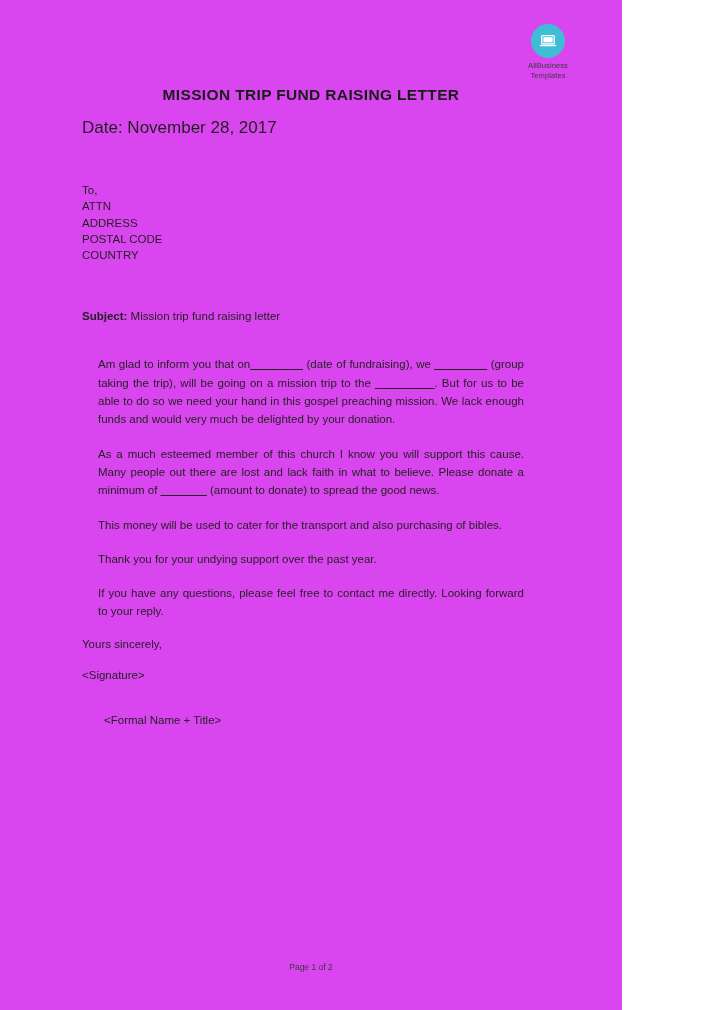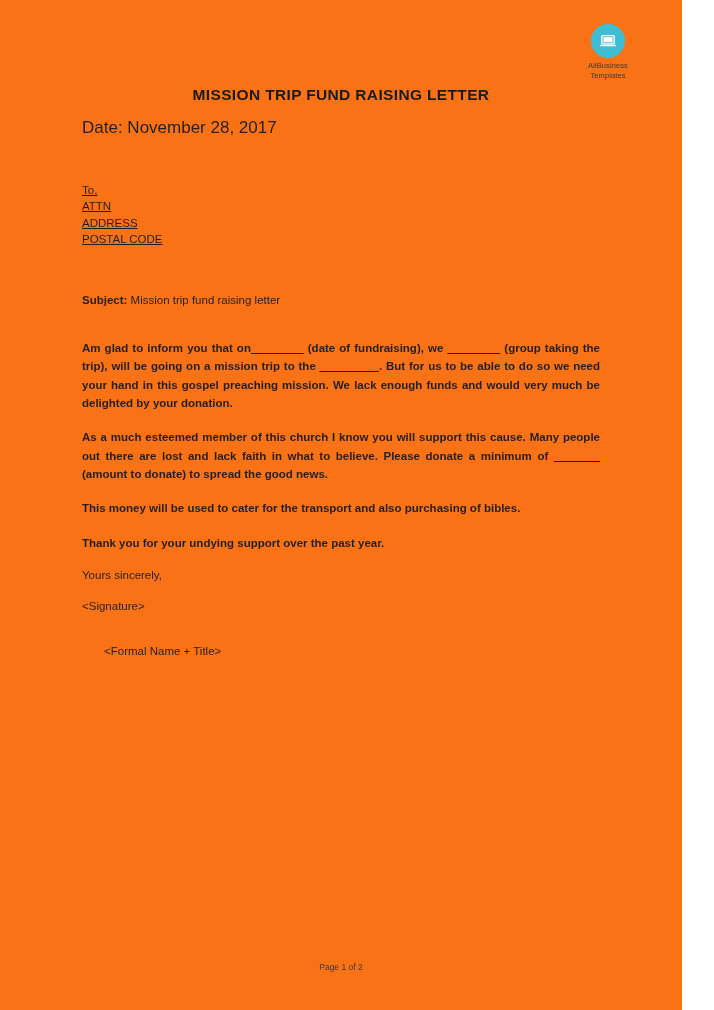--- a/index.html
+++ b/index.html
@@ -6,23 +6,23 @@
     margin: 0;
     padding: 0;
     background: #ffffff;
   }
   body {
     font-family: "Liberation Sans", sans-serif;
     color: #231f20;
   }
   .page {
     position: relative;
-    width: 682px;
+    width: 622px;
     height: 1010px;
-    background: #f97316;
+    background: #d946ef;
     overflow: hidden;
     box-sizing: border-box;
   }
 
   
   .logo-block {
     position: absolute;
     top: 24px;
     right: 36px;
     width: 76px;
@@ -70,39 +70,38 @@
   .date-line {
     font-size: 17px;
     margin: 0 0 0 0;
   }
 
   .address {
     margin-top: 44px;
     font-size: 11.5px;
     line-height: 16.3px;
   }
-  .address div { white-space: pre; text-decoration: underline; }
+  .address div { white-space: pre; }
 
   .subject {
     margin-top: 47px;
     font-size: 11.5px;
   }
   .subject .lbl { font-weight: bold; }
 
   .salutation {
     margin-top: 34px;
     font-size: 11.5px;
   }
 
   .para {
     font-size: 11.5px;
     line-height: 18.3px;
     text-align: justify;
-    margin: 0;
-    font-weight: bold;
+    margin: 16px;
   }
   .para.first { margin-top: 33px; }
   .para.gap   { margin-top: 16px; }
 
   .blank {
     text-decoration: underline;
     letter-spacing: .2px;
   }
 
   .sig-line {
@@ -149,36 +148,38 @@
 
   <div class="content">
 
     <div class="date-line">Date: November 28, 2017</div>
 
     <div class="address">
       <div>To,</div>
       <div>ATTN</div>
       <div>ADDRESS</div>
       <div>POSTAL CODE</div>
+      <div>COUNTRY</div>
     </div>
 
     <div class="subject">
       <span class="lbl">Subject:</span>
       <span>Mission trip fund raising letter</span>
     </div>
 
 
     <p class="para first"><span>Am glad to inform you that on</span><span class="blank">________</span><span> (date of fundraising), we </span><span class="blank">________</span><span> (group taking the trip), will be going on a mission trip to the </span><span class="blank">_________</span><span>. But for us to be able to do so we need your hand in this gospel preaching mission. We lack enough funds and would very much be delighted by your donation.</span></p>
 
     <p class="para gap"><span>As a much esteemed member of this church I know you will support this cause. Many people out there are lost and lack faith in what to believe. Please donate a minimum of </span><span class="blank">_______</span><span> (amount to donate) to spread the good news.</span></p>
 
     <p class="para gap">This money will be used to cater for the transport and also purchasing of bibles.</p>
 
     <p class="para gap">Thank you for your undying support over the past year.</p>
 
+    <p class="para gap">If you have any questions, please feel free to contact me directly. Looking forward to your reply.</p>
 
     <div class="sig-line sig-yours">Yours sincerely,</div>
     <div class="sig-line sig-sign">&lt;Signature&gt;</div>
     <div class="sig-line sig-formal">&lt;Formal Name + Title&gt;</div>
 
   </div>
 
   <div class="footer">Page 1 of 2</div>
 
 </div>

